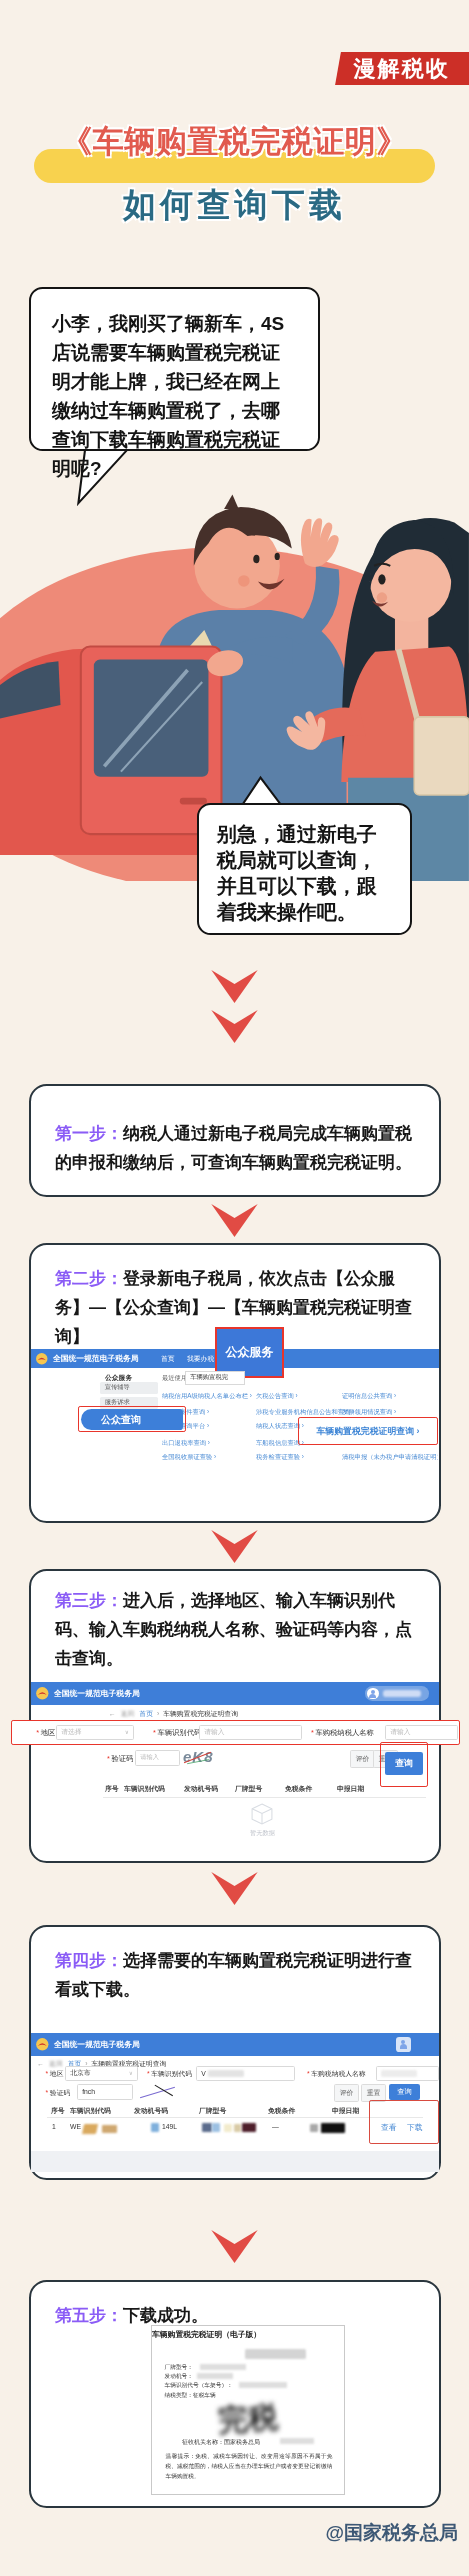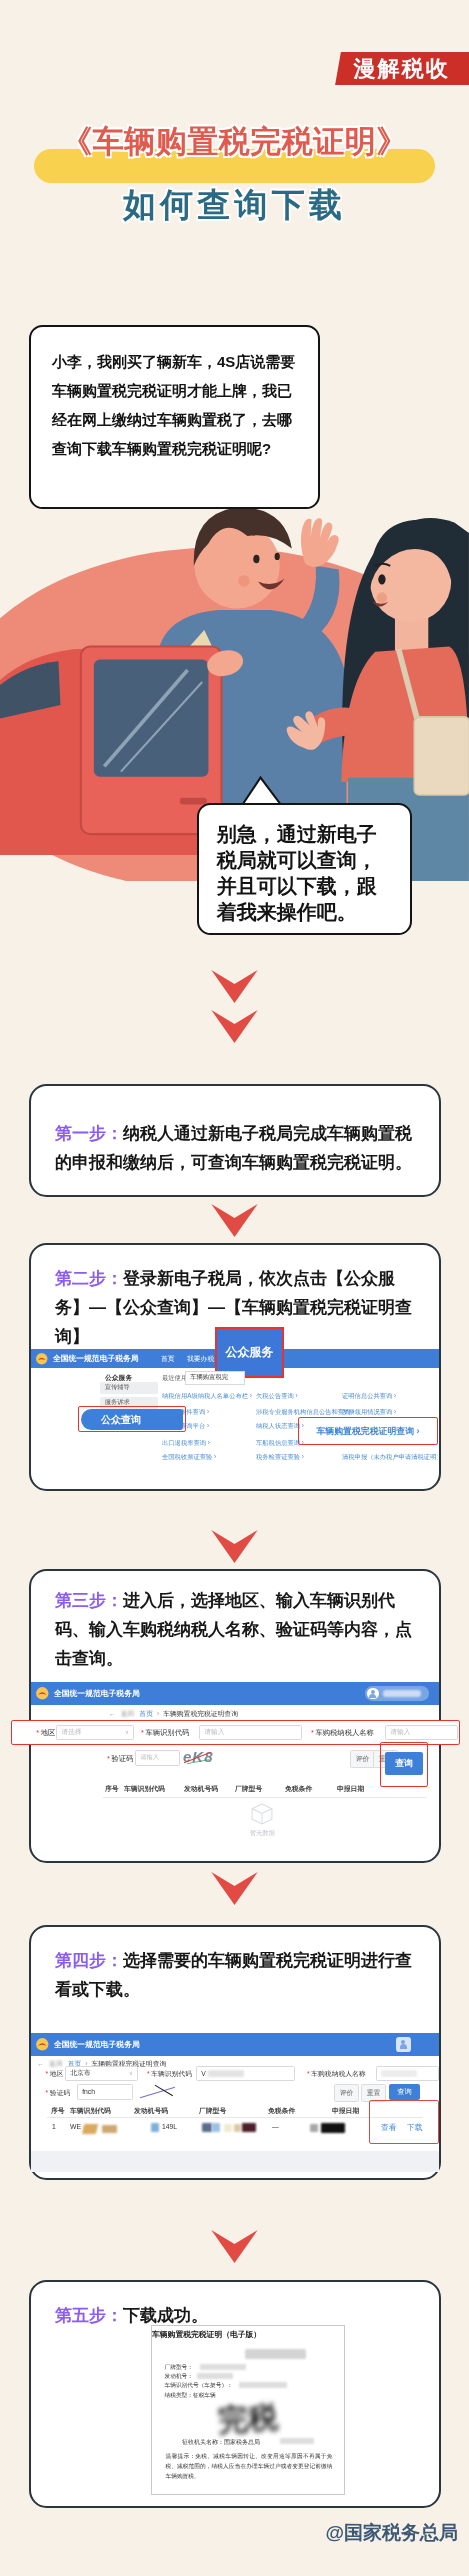--- a/index.html
+++ b/index.html
@@ -9,21 +9,21 @@
   .badge{position:absolute;left:338px;top:52px;width:156px;height:33px;background:#cc2f27;
          transform:skewX(-10deg);display:flex;align-items:center;}
   .badge span{transform:skewX(10deg);color:#fff;font-size:22px;font-weight:900;letter-spacing:2.1px;padding-left:15.6px;}
   .yellowbar{position:absolute;left:34px;top:149px;width:401px;height:34px;background:#f8d24e;border-radius:17px;}
   .title{position:absolute;left:0;top:121px;width:469px;text-align:center;font-size:31px;font-weight:900;
          color:#e15a4e;letter-spacing:0.5px;text-shadow:1.6px 1.6px 0 #fff,-1.6px 1.6px 0 #fff,1.6px -1.6px 0 #fff,-1.6px -1.6px 0 #fff;}
   .subtitle{position:absolute;left:0;top:183px;width:469px;text-align:center;font-size:33px;font-weight:900;
          color:#2a6a84;letter-spacing:4.2px;text-shadow:1.6px 1.6px 0 #fff,-1.6px 1.6px 0 #fff,1.6px -1.6px 0 #fff,-1.6px -1.6px 0 #fff;}
   .bubble{position:absolute;background:#fff;border:2.1px solid #141414;border-radius:13.5px;
           font-weight:bold;color:#141414;z-index:5;box-sizing:border-box;}
-  .b1{left:29px;top:287px;width:291px;height:184px;padding:20px 21px;font-size:15px;line-height:29px;margin-top:38px;}
+  .b1{left:29px;top:287px;width:291px;height:164px;padding:20px 21px;font-size:19px;line-height:29px;}
   .b2{left:197px;top:803px;width:215px;height:132px;padding:15.6px 17.7px;font-size:20px;line-height:26px;}
   .tail{position:absolute;z-index:4;}
   .chev{position:absolute;left:211px;width:47px;height:33px;}
   .pill{position:absolute;left:130px;top:1056px;width:211px;height:55px;background:#e0544a;
         border:2.1px solid #2a363e;border-radius:29px;z-index:6;display:flex;align-items:center;justify-content:center;
         color:#fff;font-size:24px;font-weight:900;letter-spacing:4.2px;box-sizing:border-box;}
   .card{position:absolute;left:29px;width:412px;background:#fff;border:2.1px solid #2a363e;border-radius:17.7px;box-sizing:border-box;}
   .step{margin:0;padding:19px 24px 0;font-size:17px;line-height:29px;font-weight:bold;color:#181818;}
   .sl{color:#8b5cf6;}
   .shot{position:absolute;font-family:"Liberation Sans",sans-serif;}
@@ -141,21 +141,21 @@
   <div class="card" style="top:1084px;height:113px">
     <p class="step" style="padding-top:33px">
       <span class="sl">第一步：</span><span>纳税人通过新电子税局完成车辆购置税的申报和缴纳后，可查询车辆购置税完税证明。</span>
     </p>
   </div>
 
   <svg class="chev" style="top:1204px" viewBox="0 0 90 64">
       <polygon points="0,0 45,27 90,0 45,64" fill="#e14b44"></polygon>
     </svg>
 
-  <div class="card" style="top:1243px;height:248px">
+  <div class="card" style="top:1243px;height:280px">
     <p class="step">
       <span class="sl">第二步：</span><span>登录新电子税局，依次点击【公众服务】—【公众查询】—【车辆购置税完税证明查询】</span>
     </p>
   </div>
 
   <div class="shot" style="left:31px;top:1349px;width:408px;height:167px">
     <div class="bluehead" style="width:408px;height:19px">
       <svg width="13.5" height="13.5" style="margin-left:4.2px" viewBox="0 0 26 26">
         <circle cx="13" cy="13" r="11" fill="#f6c64f"></circle>
           <path d="M5 16 Q13 6 21 16 Q13 12 5 16 Z" fill="#d0342c"></path>
@@ -239,21 +239,21 @@
       <span style="margin:0 2.1px;color:#999">›</span>
       <span style="color:#333">车辆购置税完税证明查询</span>
     </div>
 
     <div class="redbox" style="left:-20.3px;top:38px;width:449px;height:25px;background:#fff"></div>
     <span class="lbl" style="left:5.2px;top:46px"><span class="req">*</span><span>地区</span></span>
     <div class="fld" style="left:25px;top:43px;width:78px;height:14.6px">
       <span>请选择</span>
         <span class="selarr">∨</span>
     </div>
-    <span class="lbl" style="left:110px;top:46px"><span class="req">*</span><span>车辆识别代码</span></span>
+    <span class="lbl" style="left:122px;top:46px"><span class="req">*</span><span>车辆识别代码</span></span>
     <div class="fld" style="left:168px;top:43px;width:103px;height:14.6px">
       <span>请输入</span>
     </div>
     <span class="lbl" style="left:280px;top:46px"><span class="req">*</span><span>车购税纳税人名称</span></span>
     <div class="fld" style="left:354px;top:43px;width:73px;height:14.6px">
       <span>请输入</span>
     </div>
 
     <span class="lbl" style="left:76px;top:72px"><span class="req">*</span><span>验证码</span></span>
     <div class="fld" style="left:104px;top:68px;width:45px;height:15.6px;font-size:6.3px">

